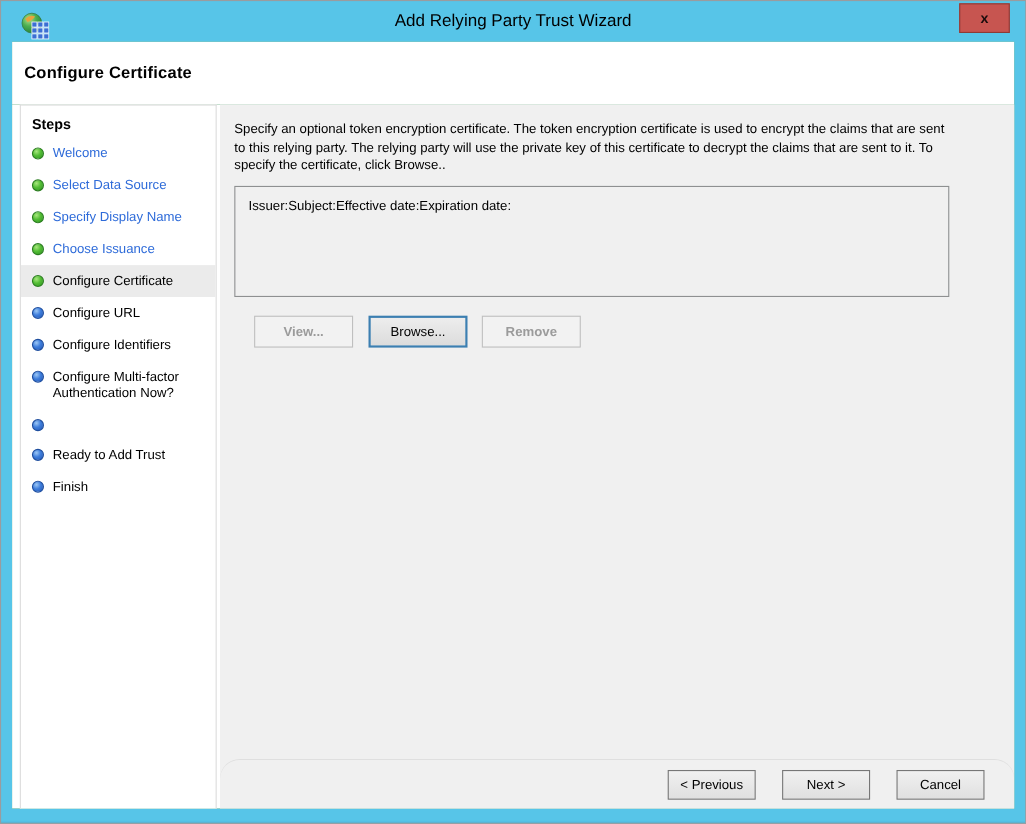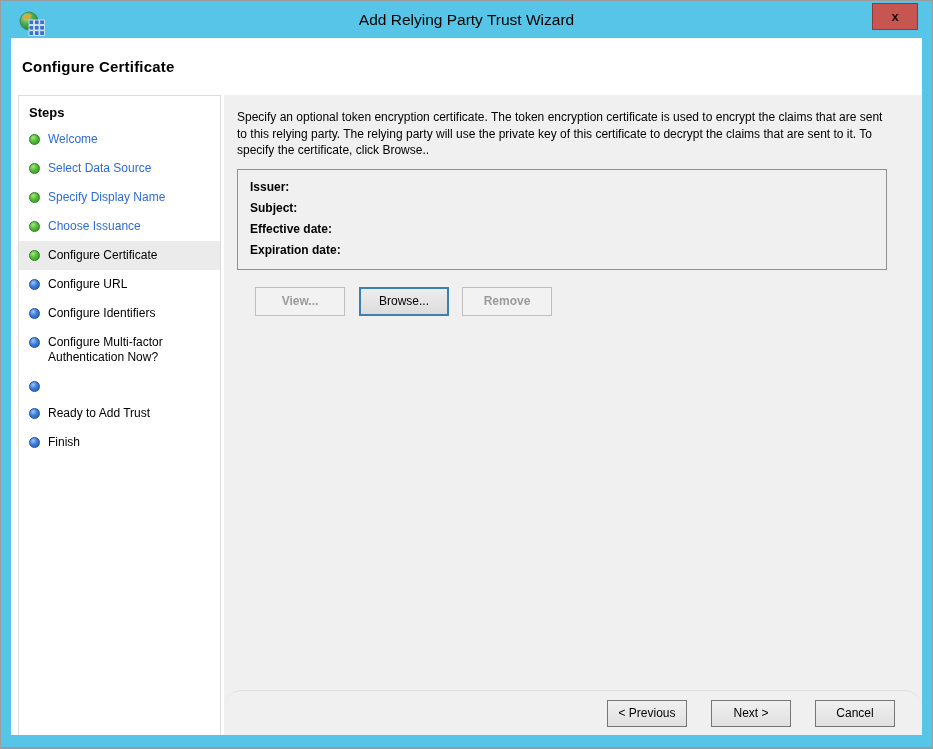--- a/index.html
+++ b/index.html
@@ -43,21 +43,21 @@
   .header-band h1 {
     margin: 0; position: absolute; left: 11px; top: 20px;
     font-size: 15px; font-weight: bold; letter-spacing: .2px;
   }
   .body-row {
     position: absolute; top: 57px; left: 0; right: 0; bottom: 0;
     display: flex; background: #fff;
   }
   
   .steps-panel {
-    width: 203px; margin-left: 7px; background: #fff;
+    width: 179px; margin-left: 7px; background: #fff;
     border: 1px solid #DCDCDC; border-bottom: none;
     font-size: 12px; flex: none;
   }
   .steps-heading { font-size: 13px; font-weight: bold; padding: 9px 0 5px 10px; }
   .step {
     display: flex; align-items: flex-start; gap: 8px;
     padding: 7px 6px 7px 10px; line-height: 15px;
   }
   .bullet {
     flex: none; width: 11px; height: 11px; border-radius: 50%;
@@ -78,21 +78,21 @@
   .main-pane {
     flex: 1; margin-left: 3px; background: #F0F0F0; position: relative;
   }
   .main-content { padding: 14px 0 0 13px; }
   .description {
     font-size: 12px; line-height: 16.5px; width: 657px; color: #000;
   }
   .cert-box {
     margin-top: 10px; width: 650px; height: 101px;
     border: 1px solid #8E9091; background: #F0F0F0;
-    padding: 7px 12px; display: flex; flex-direction: column; font-weight: bold;
+    padding: 7px 12px; display: flex; flex-direction: row;
   }
   .cert-row { font-size: 12px; height: 24px; line-height: 20px; }
   .cert-actions { margin-top: 17px; padding-left: 18px; display: flex; }
   .btn {
     font-family: "Liberation Sans", sans-serif;
     font-size: 12px; color: #000; text-align: center;
     background: linear-gradient(#F0F0F0, #E0E0E0);
     border: 1px solid #8A8A8A; cursor: default;
   }
   .btn-disabled {

